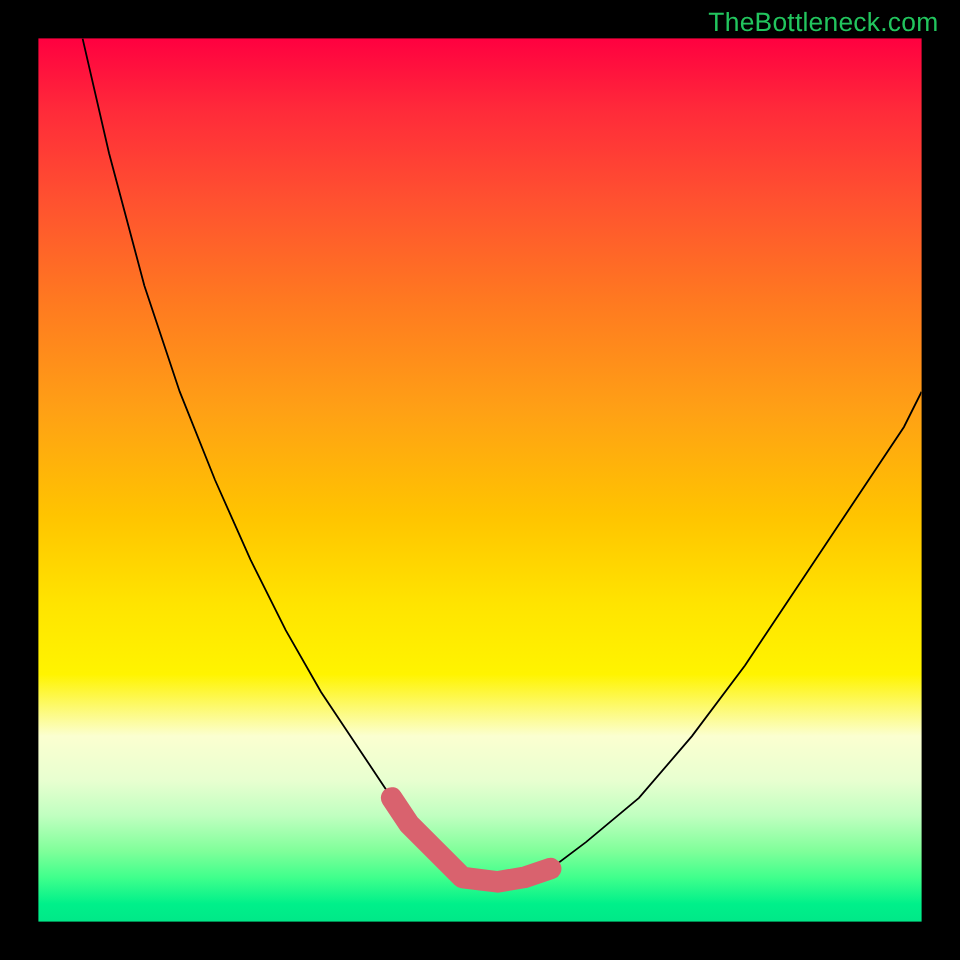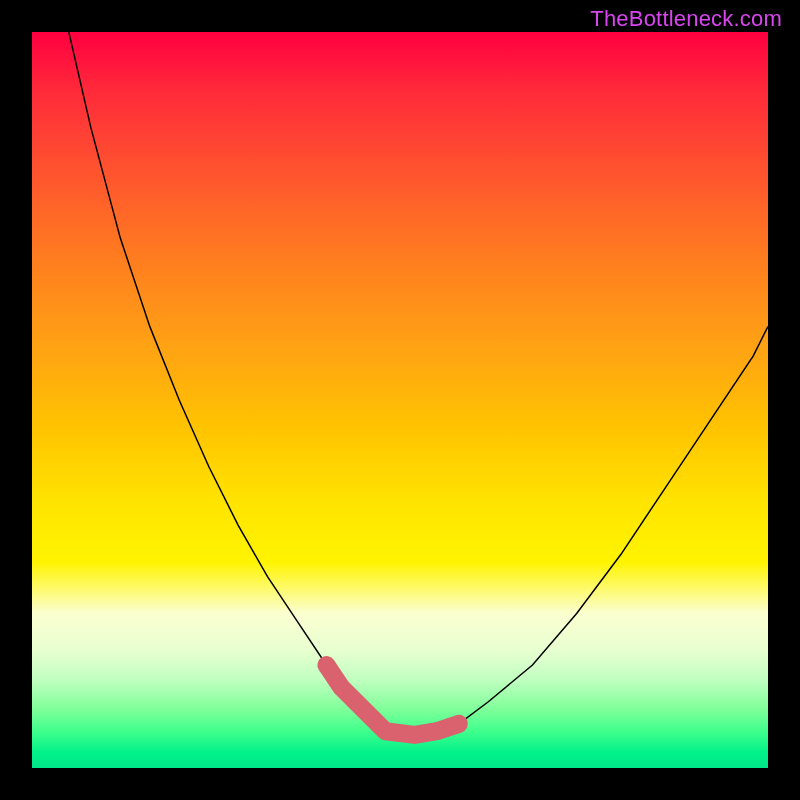--- a/index.html
+++ b/index.html
@@ -48,21 +48,21 @@
     top: 0;
     width: 736px;
     height: 736px;
   }
   .watermark {
     position: absolute;
     top: 6px;
     right: 18px;
     font-size: 22px;
     font-weight: 500;
-    color: #d946ef;
+    color: #22c55e;
     letter-spacing: 0.2px;
     user-select: none;
   }
 </style>
 </head>
 <body>
 
 <div class="frame">
   <div class="plot-area">
     <svg class="plot-svg" viewBox="0 0 100 100" preserveAspectRatio="none">

